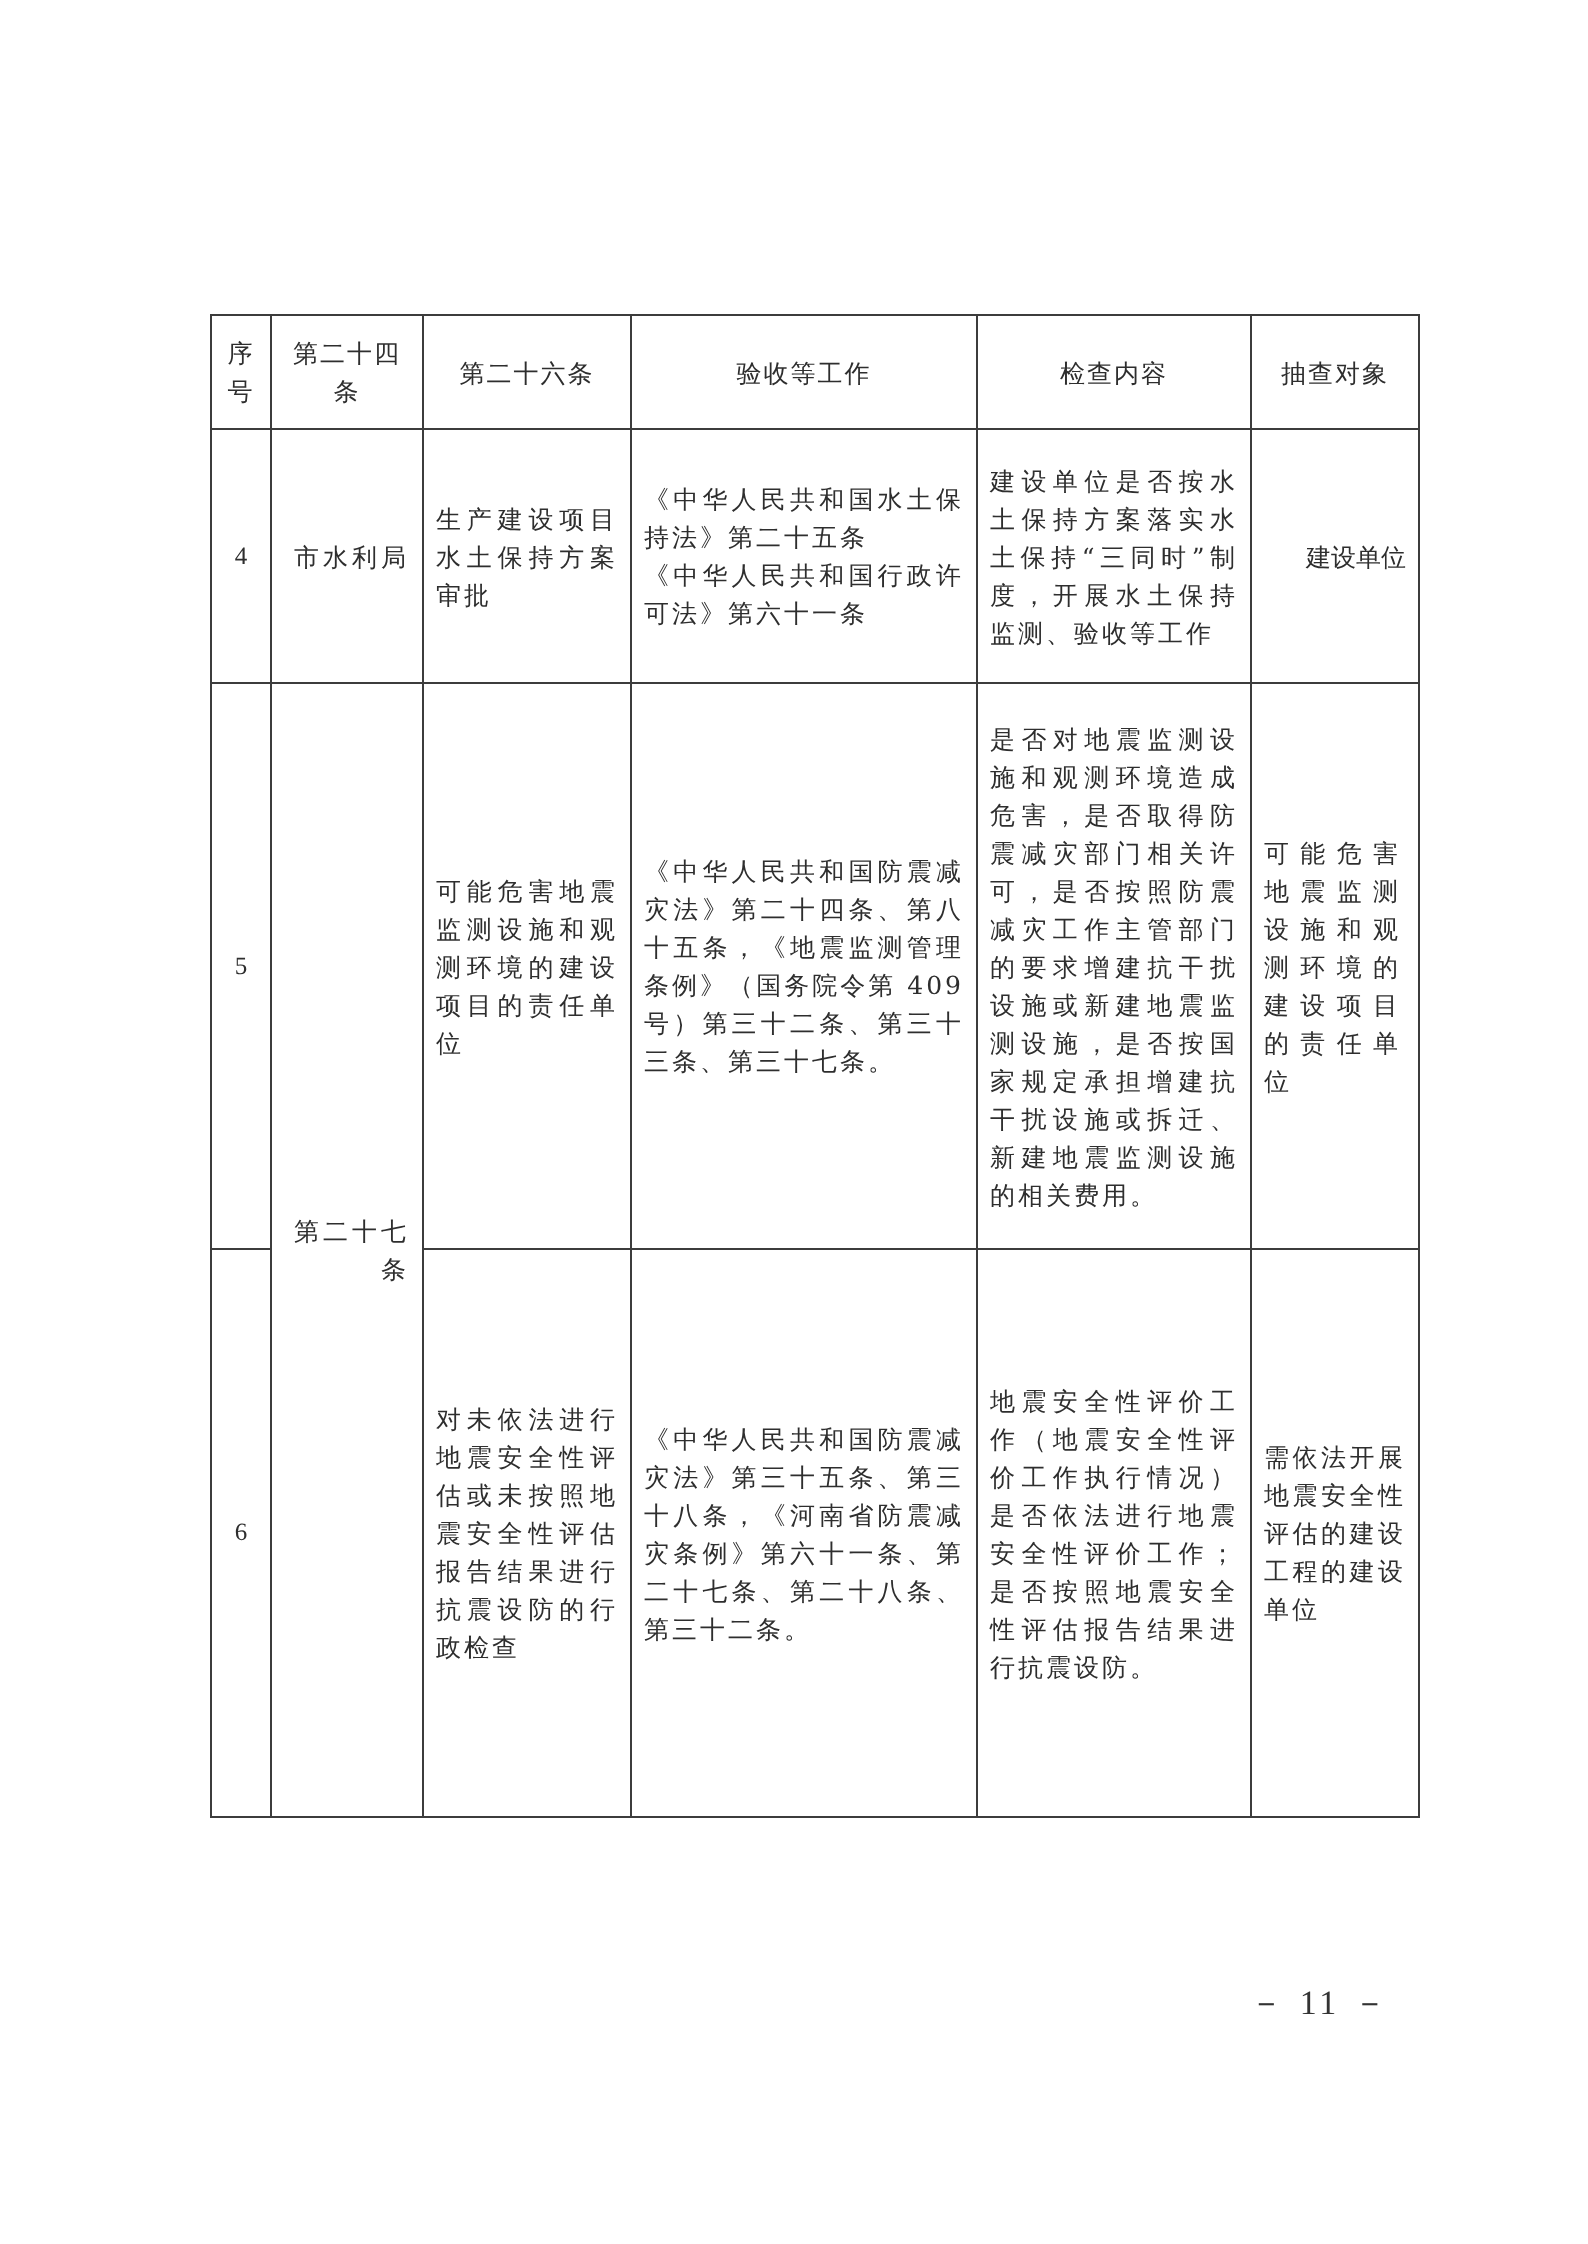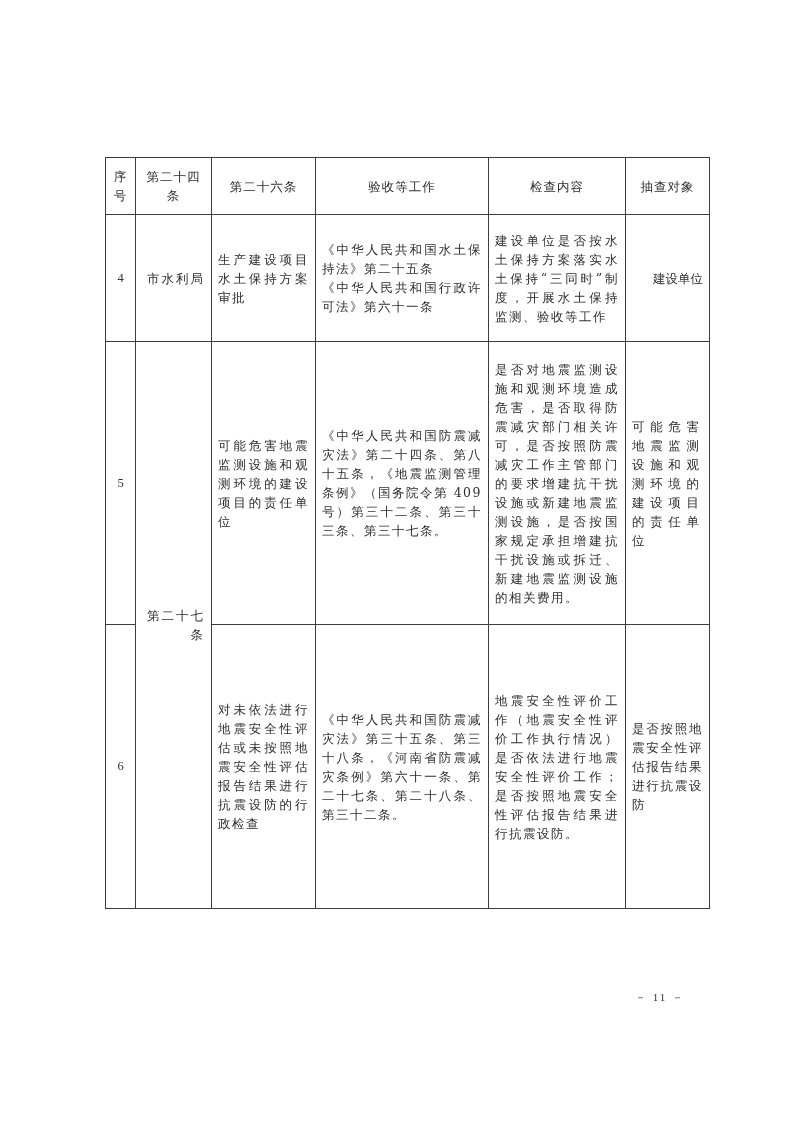--- a/index.html
+++ b/index.html
@@ -18,21 +18,21 @@
   th.seq { padding: 0; line-height: 16px; }
   td.center { text-align: right; }
   td.num { text-align: center; font-family: "Liberation Serif", serif; font-size: 13px; padding: 0; }
   td.justify { text-align: justify; letter-spacing: 1.5px; }
   .row4 td { height: 126px; }
   .row5 td.cell { height: 282px; }
   .row6 td.cell { height: 283px; }
   .pre { white-space: pre-line; }
   .page-number {
     position: absolute; left: 620px; top: 990px; width: 80px; text-align: center;
-    font-family: "Liberation Serif", serif; font-size: 11px; color: #333; letter-spacing: 2px;
+    font-family: "Liberation Serif", serif; font-size: 17px; color: #333; letter-spacing: 2px;
   }
 </style>
 </head>
 <body>
 
 <div class="page">
   <table class="main">
     <colgroup>
       <col style="width:30px">
       <col style="width:76px">
@@ -68,19 +68,19 @@
         <td class="justify cell">可能危害地震监测设施和观测环境的建设项目的责任单位</td>
         <td class="justify cell">《中华人民共和国防震减灾法》第二十四条、第八十五条，《地震监测管理条例》（国务院令第 409 号）第三十二条、第三十三条、第三十七条。</td>
         <td class="justify cell">是否对地震监测设施和观测环境造成危害，是否取得防震减灾部门相关许可，是否按照防震减灾工作主管部门的要求增建抗干扰设施或新建地震监测设施，是否按国家规定承担增建抗干扰设施或拆迁、新建地震监测设施的相关费用。</td>
         <td class="justify cell" style="letter-spacing:4px">可能危害地震监测设施和观测环境的建设项目的责任单位</td>
       </tr>
       <tr class="row6">
         <td class="num cell">6</td>
         <td class="justify cell">对未依法进行地震安全性评估或未按照地震安全性评估报告结果进行抗震设防的行政检查</td>
         <td class="justify cell">《中华人民共和国防震减灾法》第三十五条、第三十八条，《河南省防震减灾条例》第六十一条、第二十七条、第二十八条、第三十二条。</td>
         <td class="justify cell">地震安全性评价工作（地震安全性评价工作执行情况）是否依法进行地震安全性评价工作；是否按照地震安全性评估报告结果进行抗震设防。</td>
-        <td class="justify cell">是否按照地震安全性评估报告结果进行抗震设防</td>
+        <td class="justify cell">需依法开展地震安全性评估的建设工程的建设单位</td>
       </tr>
     </tbody>
   </table>
 
   <div class="page-number">－ 11 －</div>
 </div>
 
 </body></html>

